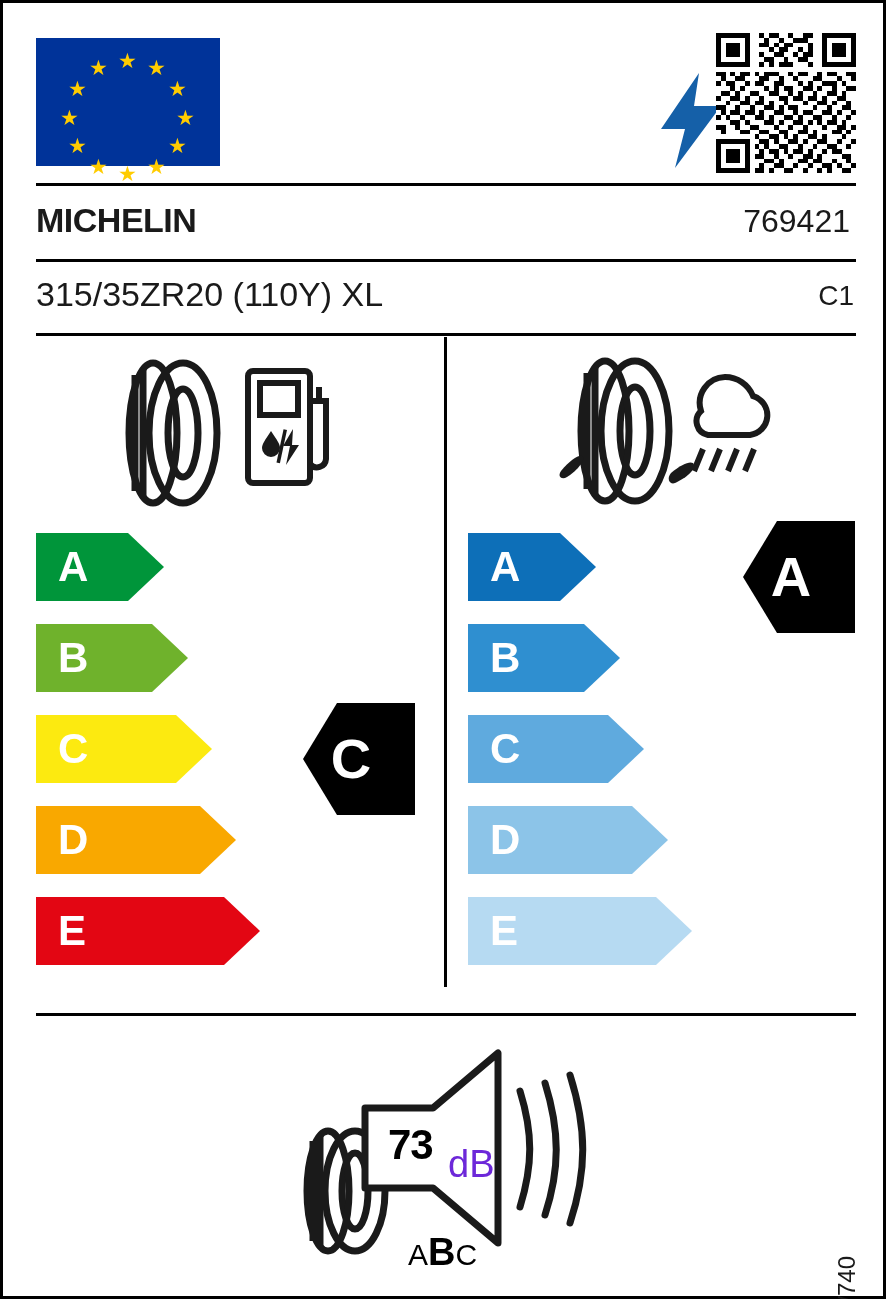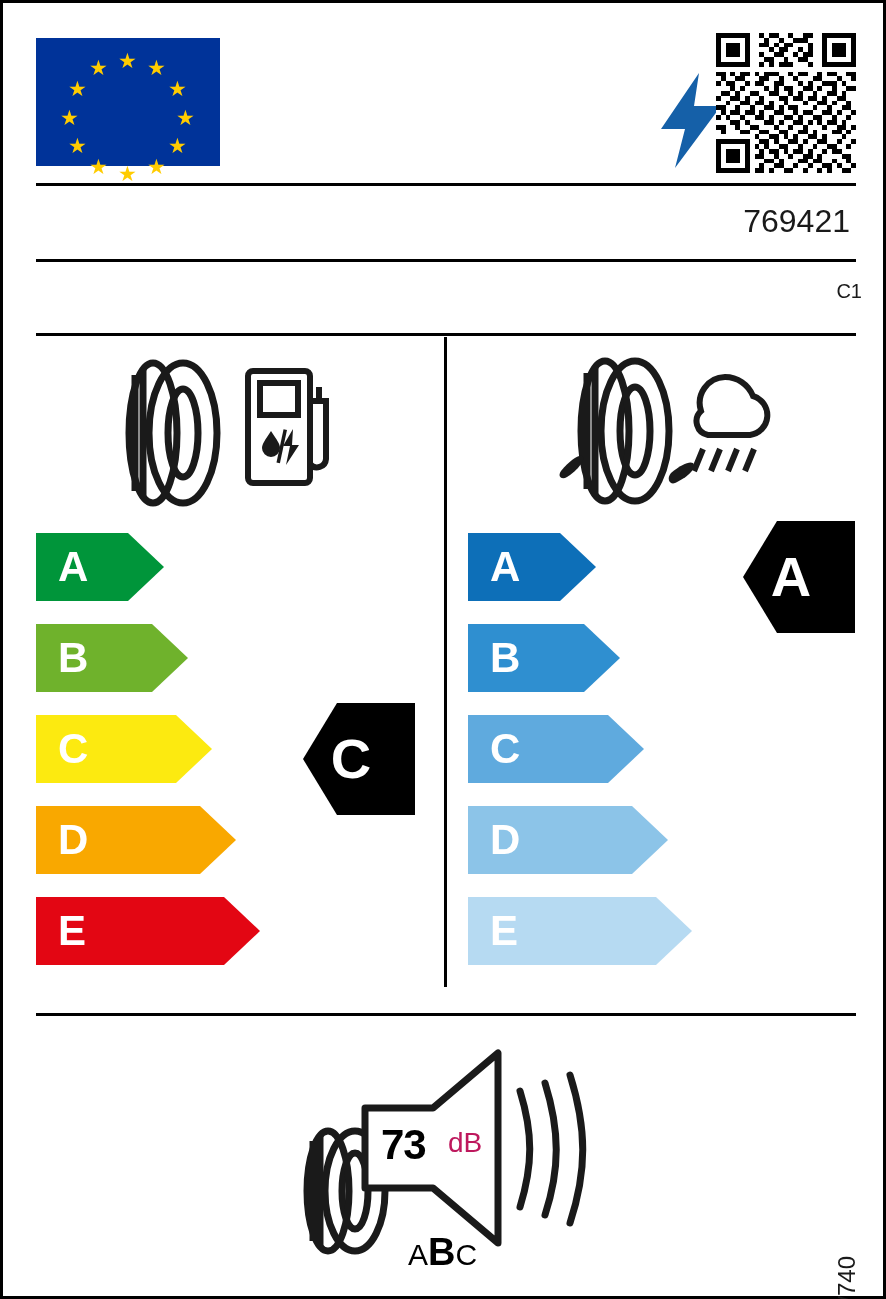--- a/index.html
+++ b/index.html
@@ -91,22 +91,22 @@
     text-align: right;
   }
   .tyre-size {
     position: absolute;
     left: 33px; top: 272px;
     font-size: 34px;
     font-weight: normal;
   }
   .class-code {
     position: absolute;
-    right: 21px; top: 277px;
-    font-size: 20px;
+    right: 29px; top: 277px;
+    font-size: 28px;
   }
 
   
   .vdiv {
     position: absolute;
     left: 441px; top: 334px;
     width: 3px; height: 650px;
     background: #000;
   }
 
@@ -180,32 +180,32 @@
   .marker-wet  { left: 740px; top: 518px; }
 
   
   .noise {
     position: absolute;
     left: 280px; top: 1040px;
     width: 330px; height: 230px;
   }
   .noise-db {
     position: absolute;
-    left: 98px; top: 78px;
+    left: 105px; top: 78px;
     font-size: 42px;
     font-weight: bold;
     color: #000;
     letter-spacing: -1px;
   }
   .noise-unit {
     position: absolute;
-    left: 165px; top: 84px;
-    font-size: 28px;
+    left: 165px; top: 100px;
+    font-size: 38px;
     font-weight: normal;
-    color: #be185d;
+    color: #6d28d9;
   }
   .noise-class {
     position: absolute;
     left: 125px; top: 188px;
     font-size: 30px;
     color: #000;
   }
   .noise-class b { font-size: 38px; }
 
   .year {
@@ -454,24 +454,26 @@
         <rect x="18" y="28" width="1" height="1"></rect>
           <rect x="21" y="28" width="1" height="1"></rect>
           <rect x="23" y="28" width="1" height="1"></rect>
           <rect x="26" y="28" width="2" height="1"></rect>
       </g>
     </svg>
   </div>
 
   <div class="rule rule-1"></div>
 
+  <div class="brand">MICHELIN</div>
   <div class="serial">769421</div>
 
   <div class="rule rule-2"></div>
 
+  <div class="tyre-size">315/35ZR20 (110Y) XL</div>
   <div class="class-code">C1</div>
 
   <div class="rule rule-3"></div>
 
   <div class="vdiv"></div>
 
   <svg class="pict-fuel" viewBox="0 0 220 160">
     <g fill="none" stroke="#1a1a1a" stroke-width="7">
       <ellipse cx="60" cy="80" rx="34" ry="70"></ellipse>
       <ellipse cx="60" cy="80" rx="15" ry="44"></ellipse>

